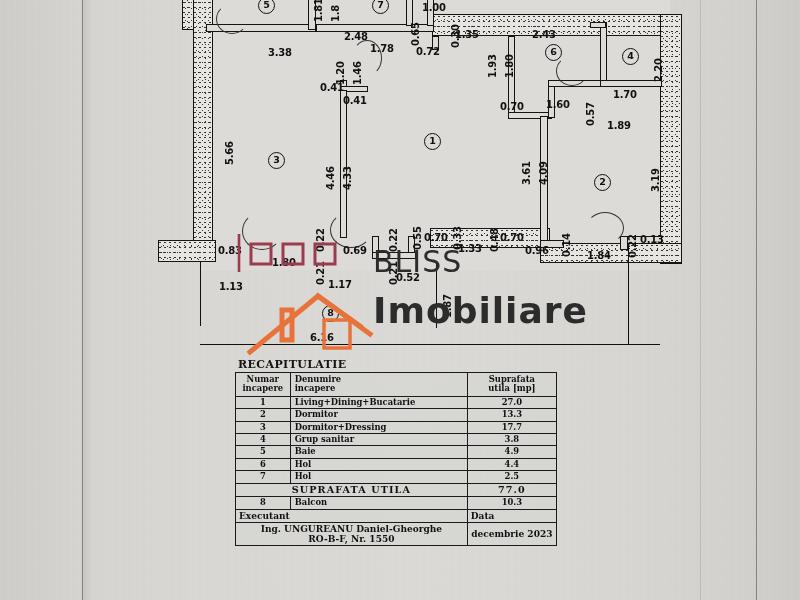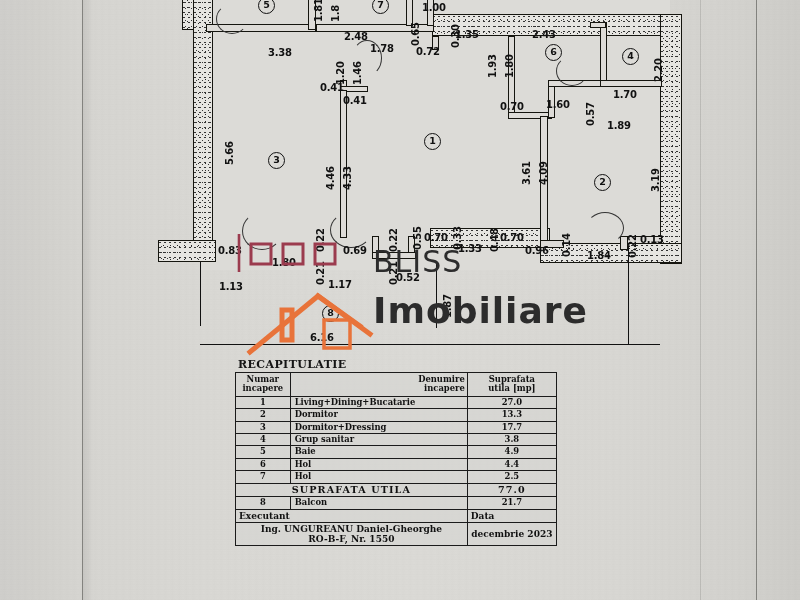--- a/index.html
+++ b/index.html
@@ -360,21 +360,21 @@
 
   <div id="recap-title">RECAPITULATIE</div>
 
   <table id="recap">
     <thead>
       <tr>
         <th class="c-num">
           <div>Numar</div>
           <div>incapere</div>
         </th>
-        <th class="c-name" style="text-align:right;">
+        <th class="c-name" style="text-align:left;">
           <div>Denumire</div>
           <div>incapere</div>
         </th>
         <th class="c-area">
           <div>Suprafata</div>
           <div>utila [mp]</div>
         </th>
       </tr>
     </thead>
     <tbody>
@@ -413,21 +413,21 @@
         <td class="c-name">Hol</td>
         <td class="c-area">2.5</td>
       </tr>
       <tr class="sum-row">
         <td colspan="2">SUPRAFATA  UTILA</td>
         <td class="c-area">77.0</td>
       </tr>
       <tr>
         <td class="c-num">8</td>
         <td class="c-name">Balcon</td>
-        <td class="c-area">21.7</td>
+        <td class="c-area">10.3</td>
       </tr>
       <tr class="exec-head">
         <td colspan="2">Executant</td>
         <td style="text-align:left;">Data</td>
       </tr>
       <tr class="exec-body">
         <td colspan="2" class="left-cell">
           <div>Ing. UNGUREANU Daniel-Gheorghe</div>
           <div>RO-B-F, Nr. 1550</div>
         </td>

